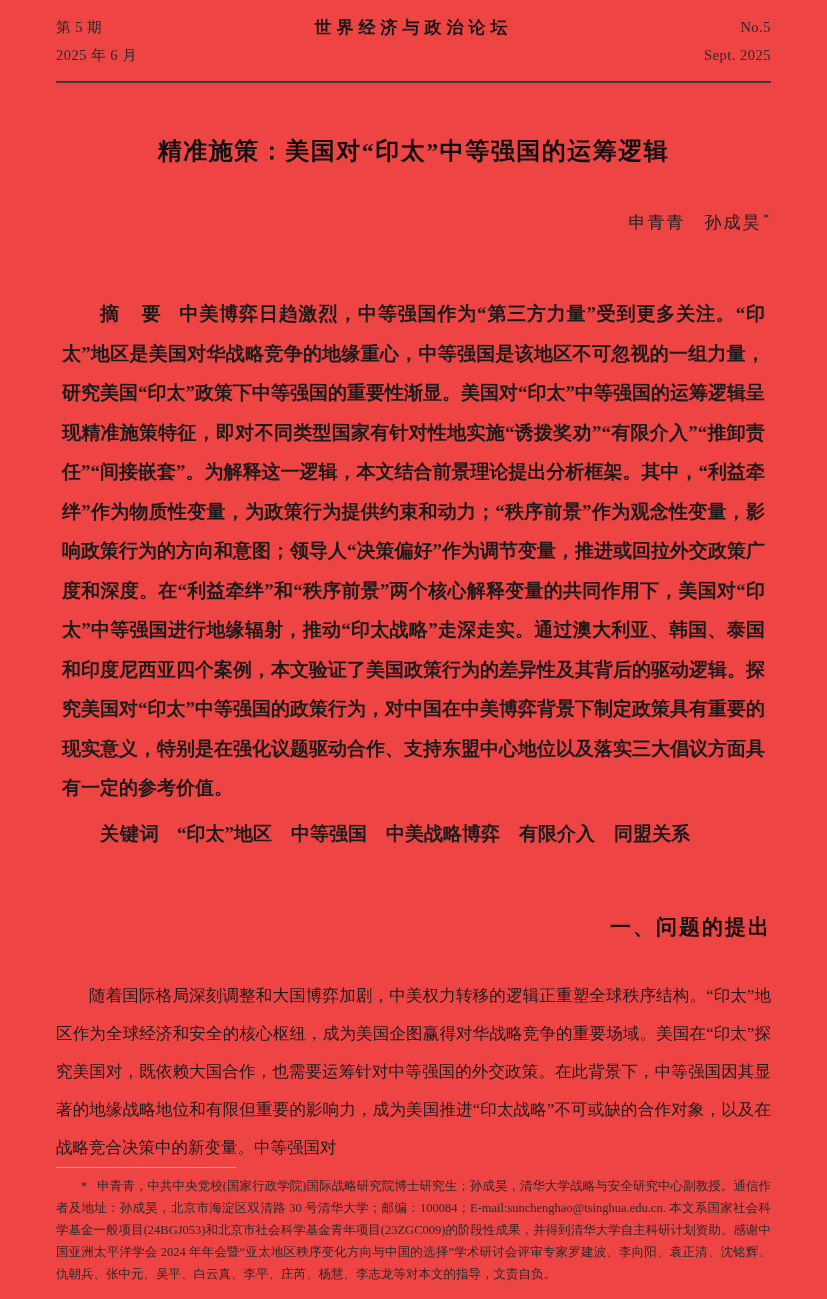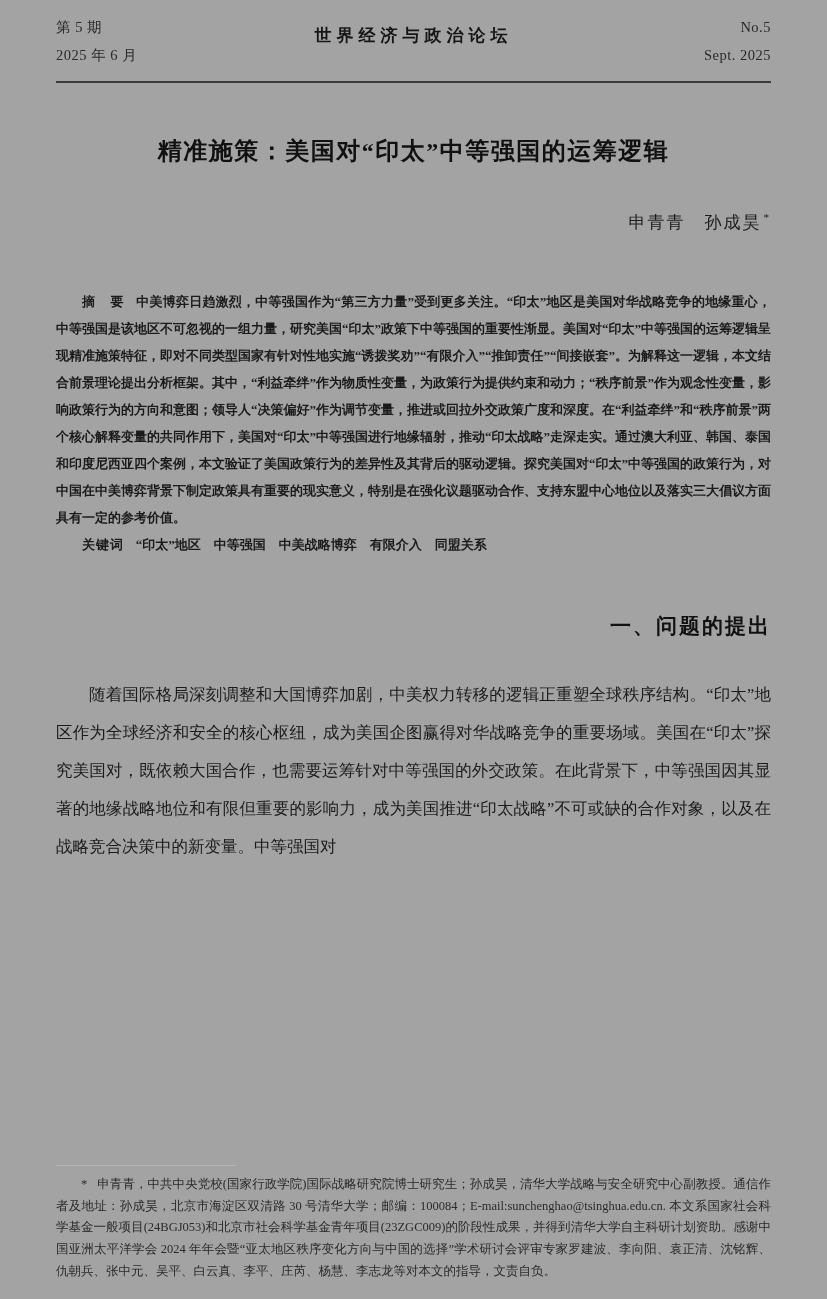--- a/index.html
+++ b/index.html
@@ -6,21 +6,21 @@
     margin: 0;
     padding: 0;
     background: #f4f4f2;
     font-family: "Liberation Serif", "DejaVu Serif", serif;
   }
   .page {
     position: relative;
     width: 827px;
     height: 1299px;
     margin: 0 auto;
-    background: #a3a3a3;
+    background: #ef4444;
     color: #1d1d1d;
     box-sizing: border-box;
     padding: 14px 56px 16px 56px;
     display: flex;
     flex-direction: column;
     overflow: hidden;
   }
   
   .masthead {
     display: flex;
@@ -38,21 +38,20 @@
   .mast-center {
     text-align: center;
     flex: 1;
   }
   .journal-cn {
     font-size: 17px;
     font-weight: 600;
     letter-spacing: 5px;
     color: #161616;
     padding-top: 2px;
-    margin-top: 8px;
   }
   .journal-en {
     font-size: 16.5px;
     letter-spacing: 1.2px;
     color: #222;
     margin-top: 7px;
   }
   .header-rule {
     border: none;
     border-bottom: 2px solid #3a3a3a;
@@ -76,22 +75,22 @@
   }
   .authors sup {
     font-size: 11px;
     margin-left: 2px;
   }
   
   .abstract-block {
     margin: 54px 0 0 0;
   }
   .abstract, .keywords {
-    margin: 0;
-    font-size: 13px;
+    margin: 6px;
+    font-size: 19px;
     font-weight: 600;
     line-height: 2.08;
     text-align: justify;
     text-indent: 2em;
     color: #1b1b1b;
   }
   .inline-label {
     font-weight: 700;
     margin-right: 0.9em;
     letter-spacing: 1px;

